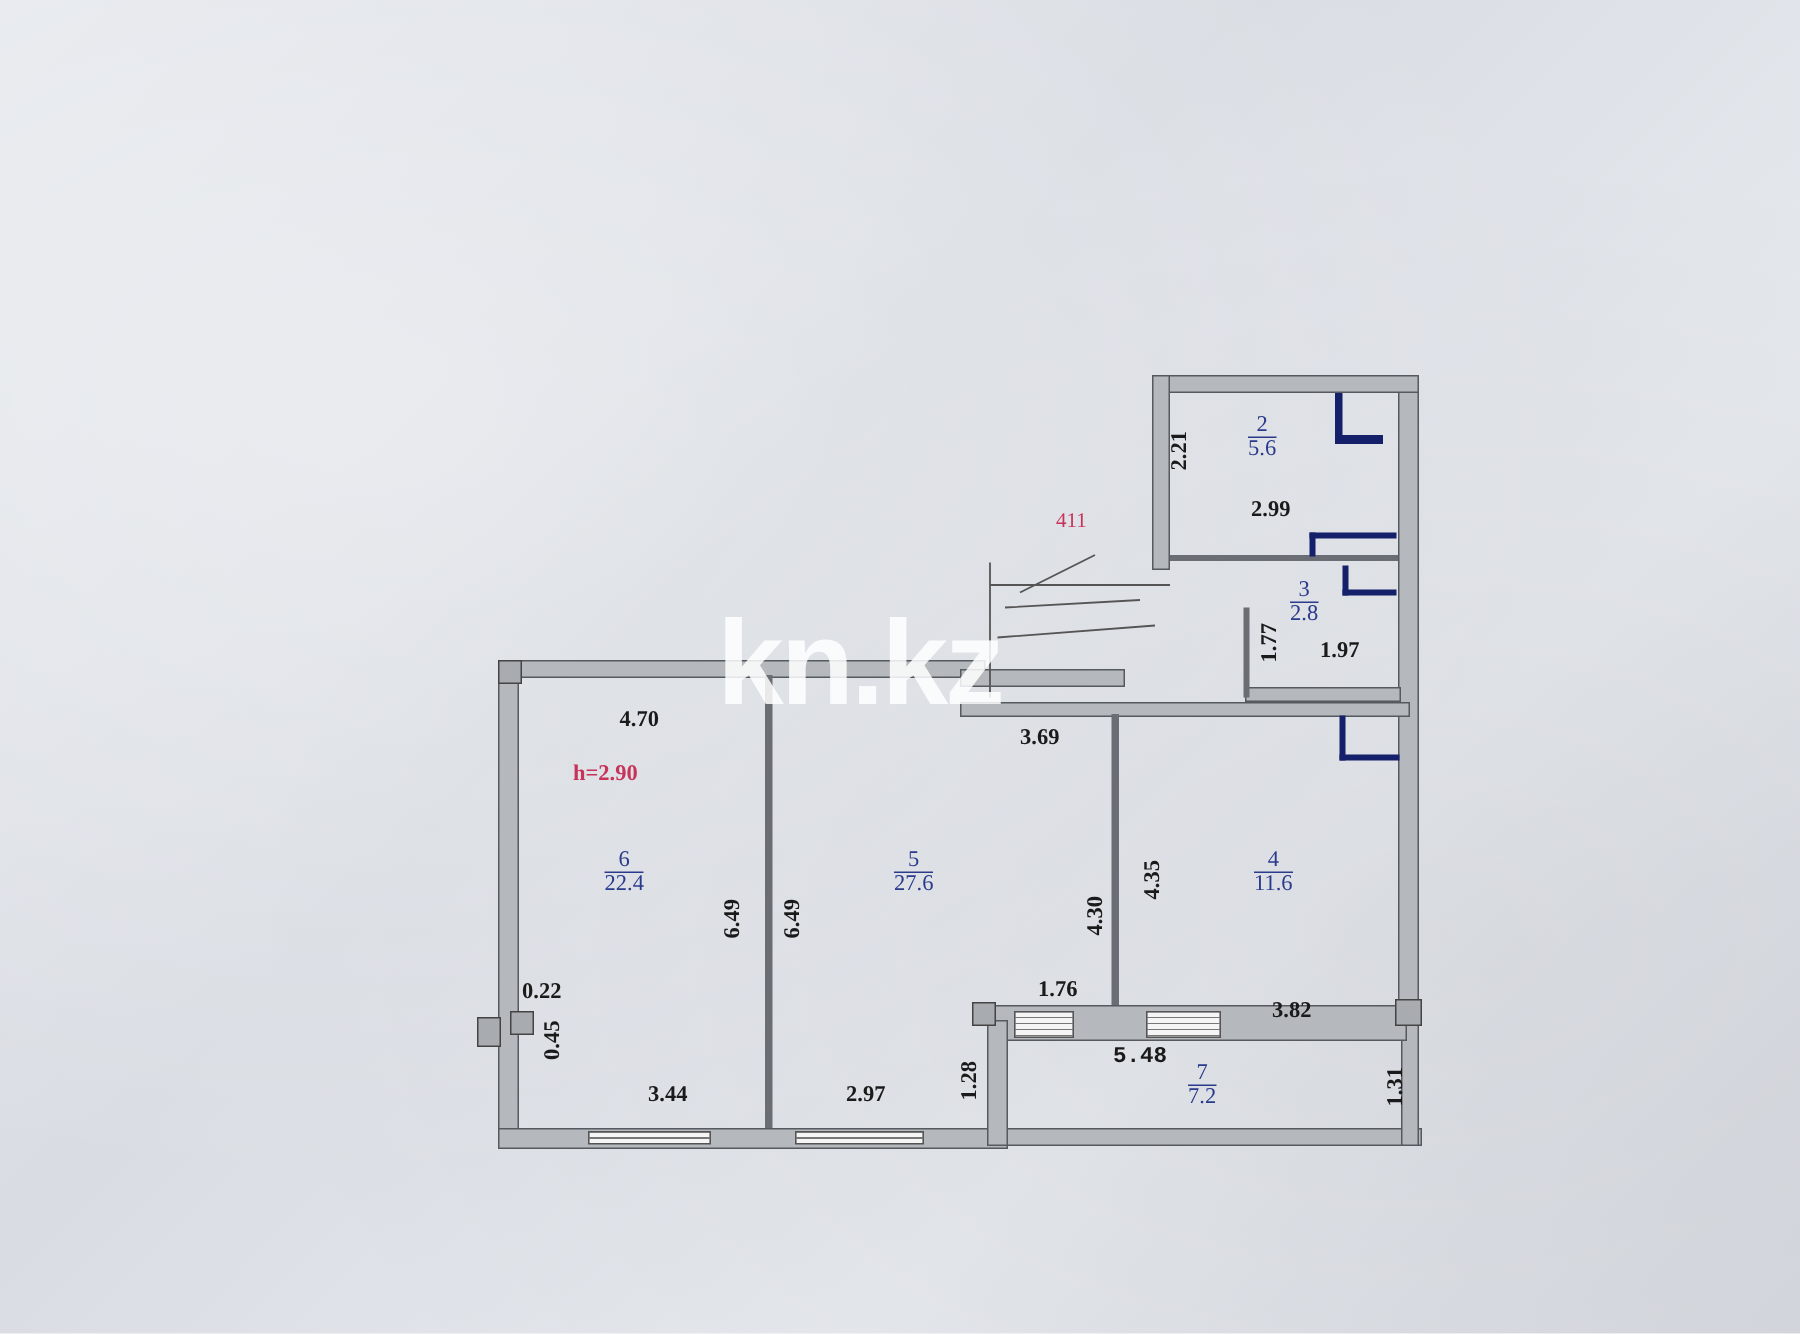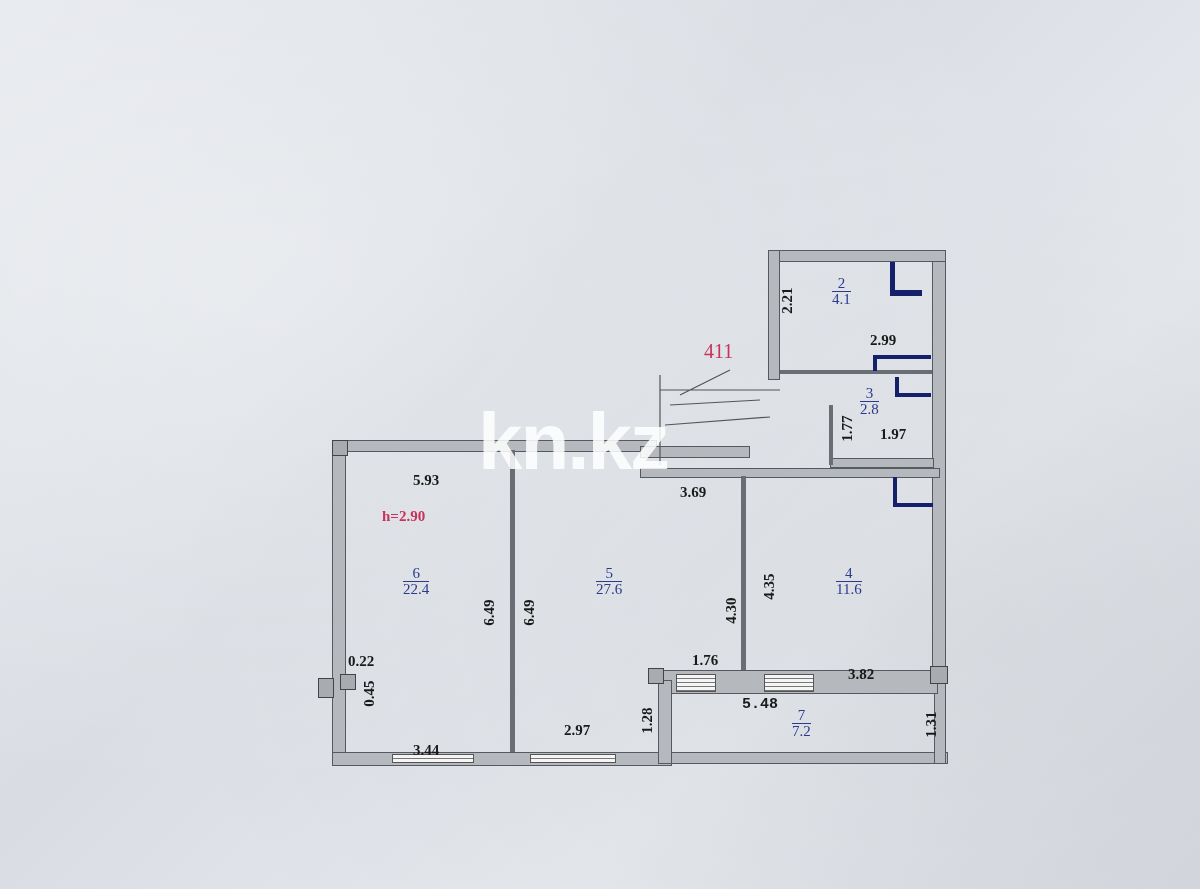--- a/index.html
+++ b/index.html
@@ -15,21 +15,21 @@
         radial-gradient(ellipse at 20% 30%, rgba(255,255,255,0.35), transparent 60%),
         radial-gradient(ellipse at 80% 70%, rgba(0,0,0,0.05), transparent 60%);
     }
     .wall { position: absolute; background: #b5b8bc; border: 1.5px solid #555a60; box-sizing: border-box; }
     .thin { position: absolute; background: #6a6e74; }
     .room-label { position: absolute; color: #2a3a8c; font-size: 15px; text-align: center; line-height: 15px; }
     .room-label .num { display: block; border-bottom: 1px solid #2a3a8c; padding: 0 2px; }
     .dim { position: absolute; color: #1a1a1a; font-size: 15px; font-weight: bold; }
     .dim.v { transform: rotate(-90deg); transform-origin: center; }
     .height { position: absolute; color: #c8335a; font-size: 15px; font-weight: bold; }
-    .marker { position: absolute; color: #c8335a; font-size: 20px; }
+    .marker { position: absolute; color: #c8335a; font-size: 14px; }
     .fixture { position: absolute; border: 4px solid #14206a; box-sizing: border-box; }
     .window { position: absolute; background: repeating-linear-gradient(180deg, #f5f5f5 0 3px, #777 3px 4px); border: 1px solid #555; box-sizing: border-box; }
     .column { position: absolute; background: #a8abaf; border: 1.5px solid #444; box-sizing: border-box; }
     .watermark {
       position: absolute; left: 478px; top: 396px;
       color: rgba(255,255,255,0.85); font-family: "Liberation Sans", sans-serif;
       font-size: 80px; font-weight: bold; letter-spacing: -2px;
     }
   </style>
 </head>
@@ -73,21 +73,21 @@
   <div class="fixture" style="left:873px;top:355px;width:58px;height:16px;border-right:none;border-bottom:none;"></div>
   <div class="fixture" style="left:895px;top:377px;width:36px;height:20px;border-top:none;border-right:none;"></div>
   <div class="fixture" style="left:893px;top:477px;width:40px;height:30px;border-top:none;border-right:none;"></div>
 
   <svg style="position:absolute;left:650px;top:355px;" width="140" height="120">
     <path d="M10 20 L10 110 M10 35 L130 35 M20 50 L110 45 M15 70 L120 62 M30 40 L80 15" stroke="#555" stroke-width="1.2" fill="none"></path>
   </svg>
 
   <div class="room-label" style="left:832px;top:276px;">
     <span class="num">2</span>
-    <span>4.1</span>
+    <span>5.6</span>
   </div>
   <div class="room-label" style="left:860px;top:386px;">
     <span class="num">3</span>
     <span>2.8</span>
   </div>
   <div class="room-label" style="left:836px;top:566px;">
     <span class="num">4</span>
     <span>11.6</span>
   </div>
   <div class="room-label" style="left:596px;top:566px;">
@@ -97,26 +97,26 @@
   <div class="room-label" style="left:403px;top:566px;">
     <span class="num">6</span>
     <span>22.4</span>
   </div>
   <div class="room-label" style="left:792px;top:708px;">
     <span class="num">7</span>
     <span>7.2</span>
   </div>
 
   <div class="dim v" style="left:774px;top:292px;">2.21</div>
-  <div class="dim" style="left:834px;top:332px;margin-left:36px;">2.99</div>
+  <div class="dim" style="left:834px;top:332px;">2.99</div>
   <div class="dim v" style="left:834px;top:420px;">1.77</div>
   <div class="dim" style="left:880px;top:426px;text-align:center;">1.97</div>
-  <div class="dim" style="left:413px;top:472px;">5.93</div>
+  <div class="dim" style="left:413px;top:472px;">4.70</div>
   <div class="dim v" style="left:476px;top:604px;">6.49</div>
-  <div class="dim" style="left:413px;top:722px;margin-top:20px;">3.44</div>
+  <div class="dim" style="left:432px;top:722px;">3.44</div>
   <div class="dim" style="left:348px;top:653px;font-family:Liberation Serif, serif;">0.22</div>
   <div class="dim v" style="left:356px;top:685px;">0.45</div>
   <div class="dim v" style="left:516px;top:604px;">6.49</div>
   <div class="dim" style="left:680px;top:484px;">3.69</div>
   <div class="dim v" style="left:718px;top:602px;">4.30</div>
   <div class="dim" style="left:564px;top:722px;">2.97</div>
   <div class="dim v" style="left:634px;top:712px;">1.28</div>
   <div class="dim" style="left:692px;top:652px;">1.76</div>
   <div class="dim v" style="left:756px;top:578px;">4.35</div>
   <div class="dim" style="left:848px;top:666px;">3.82</div>

